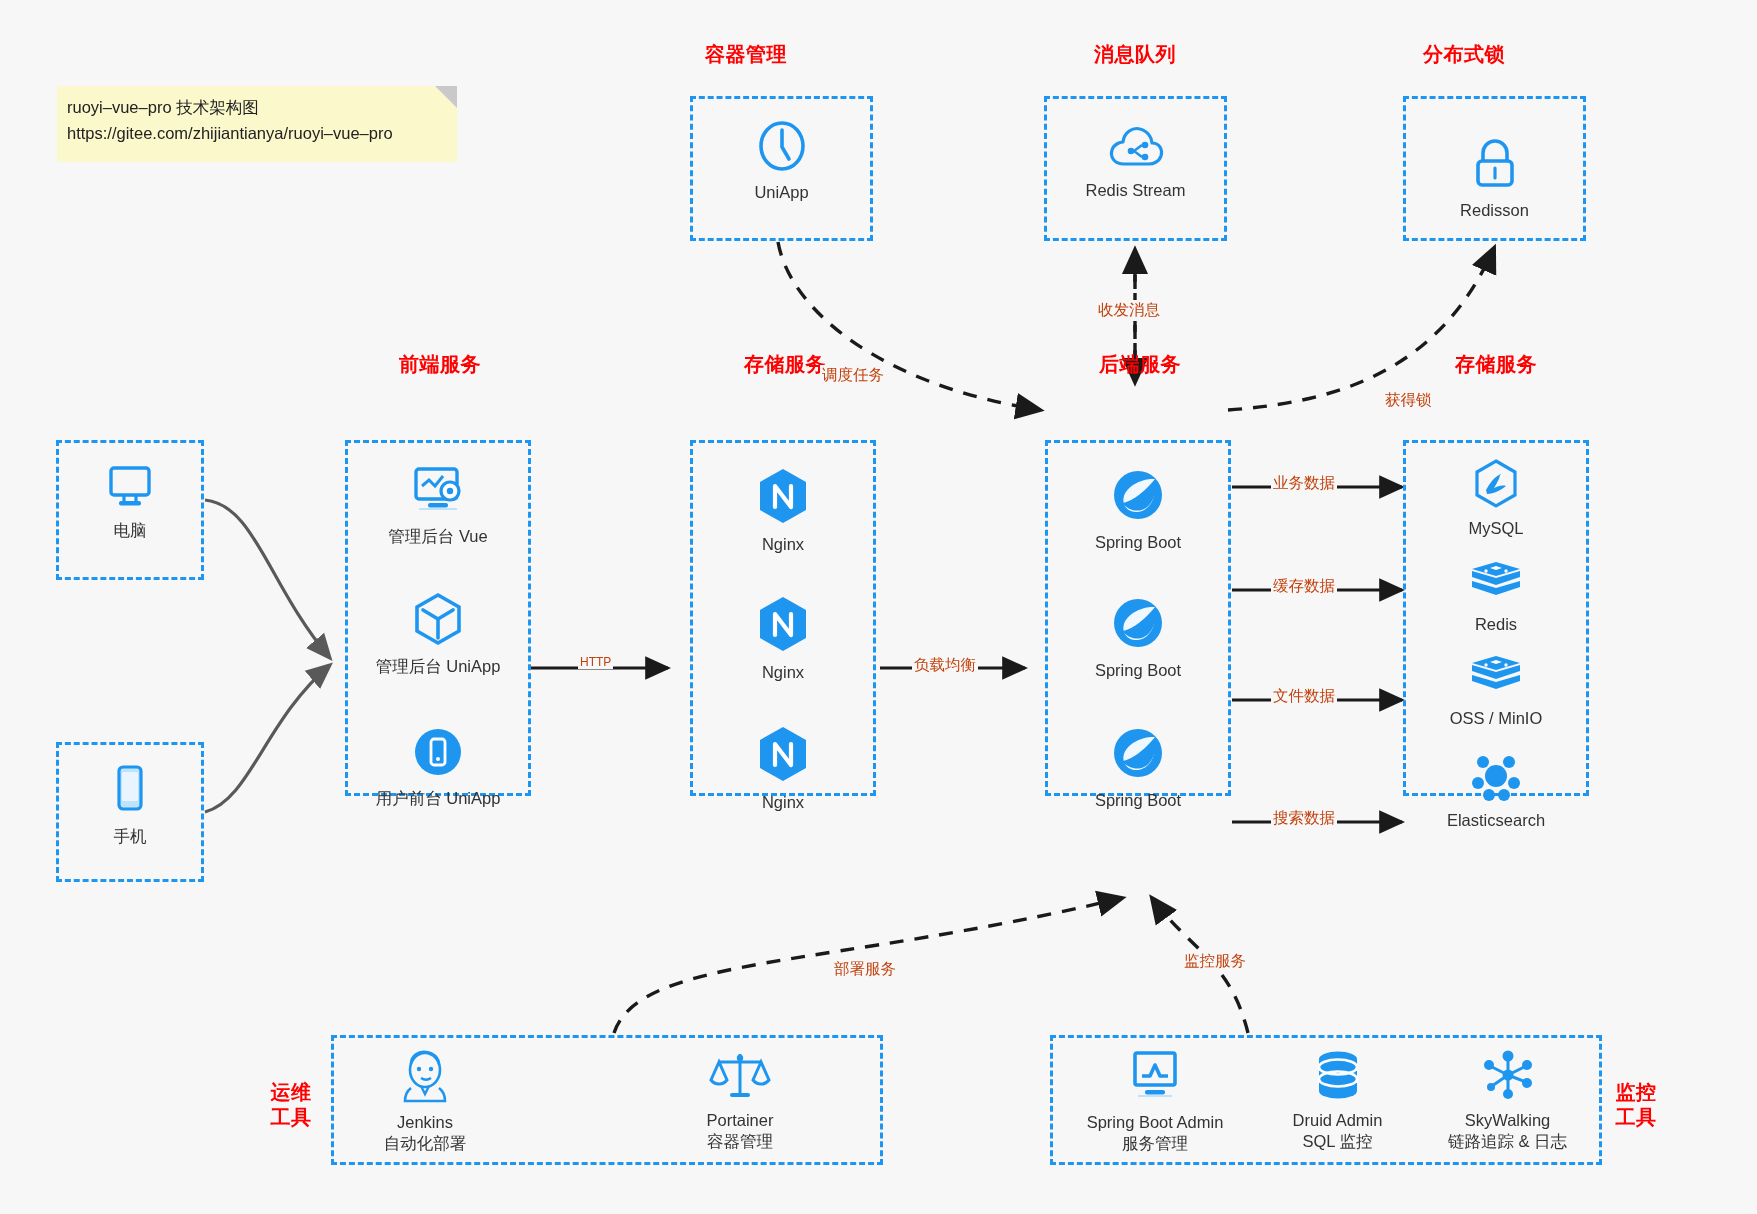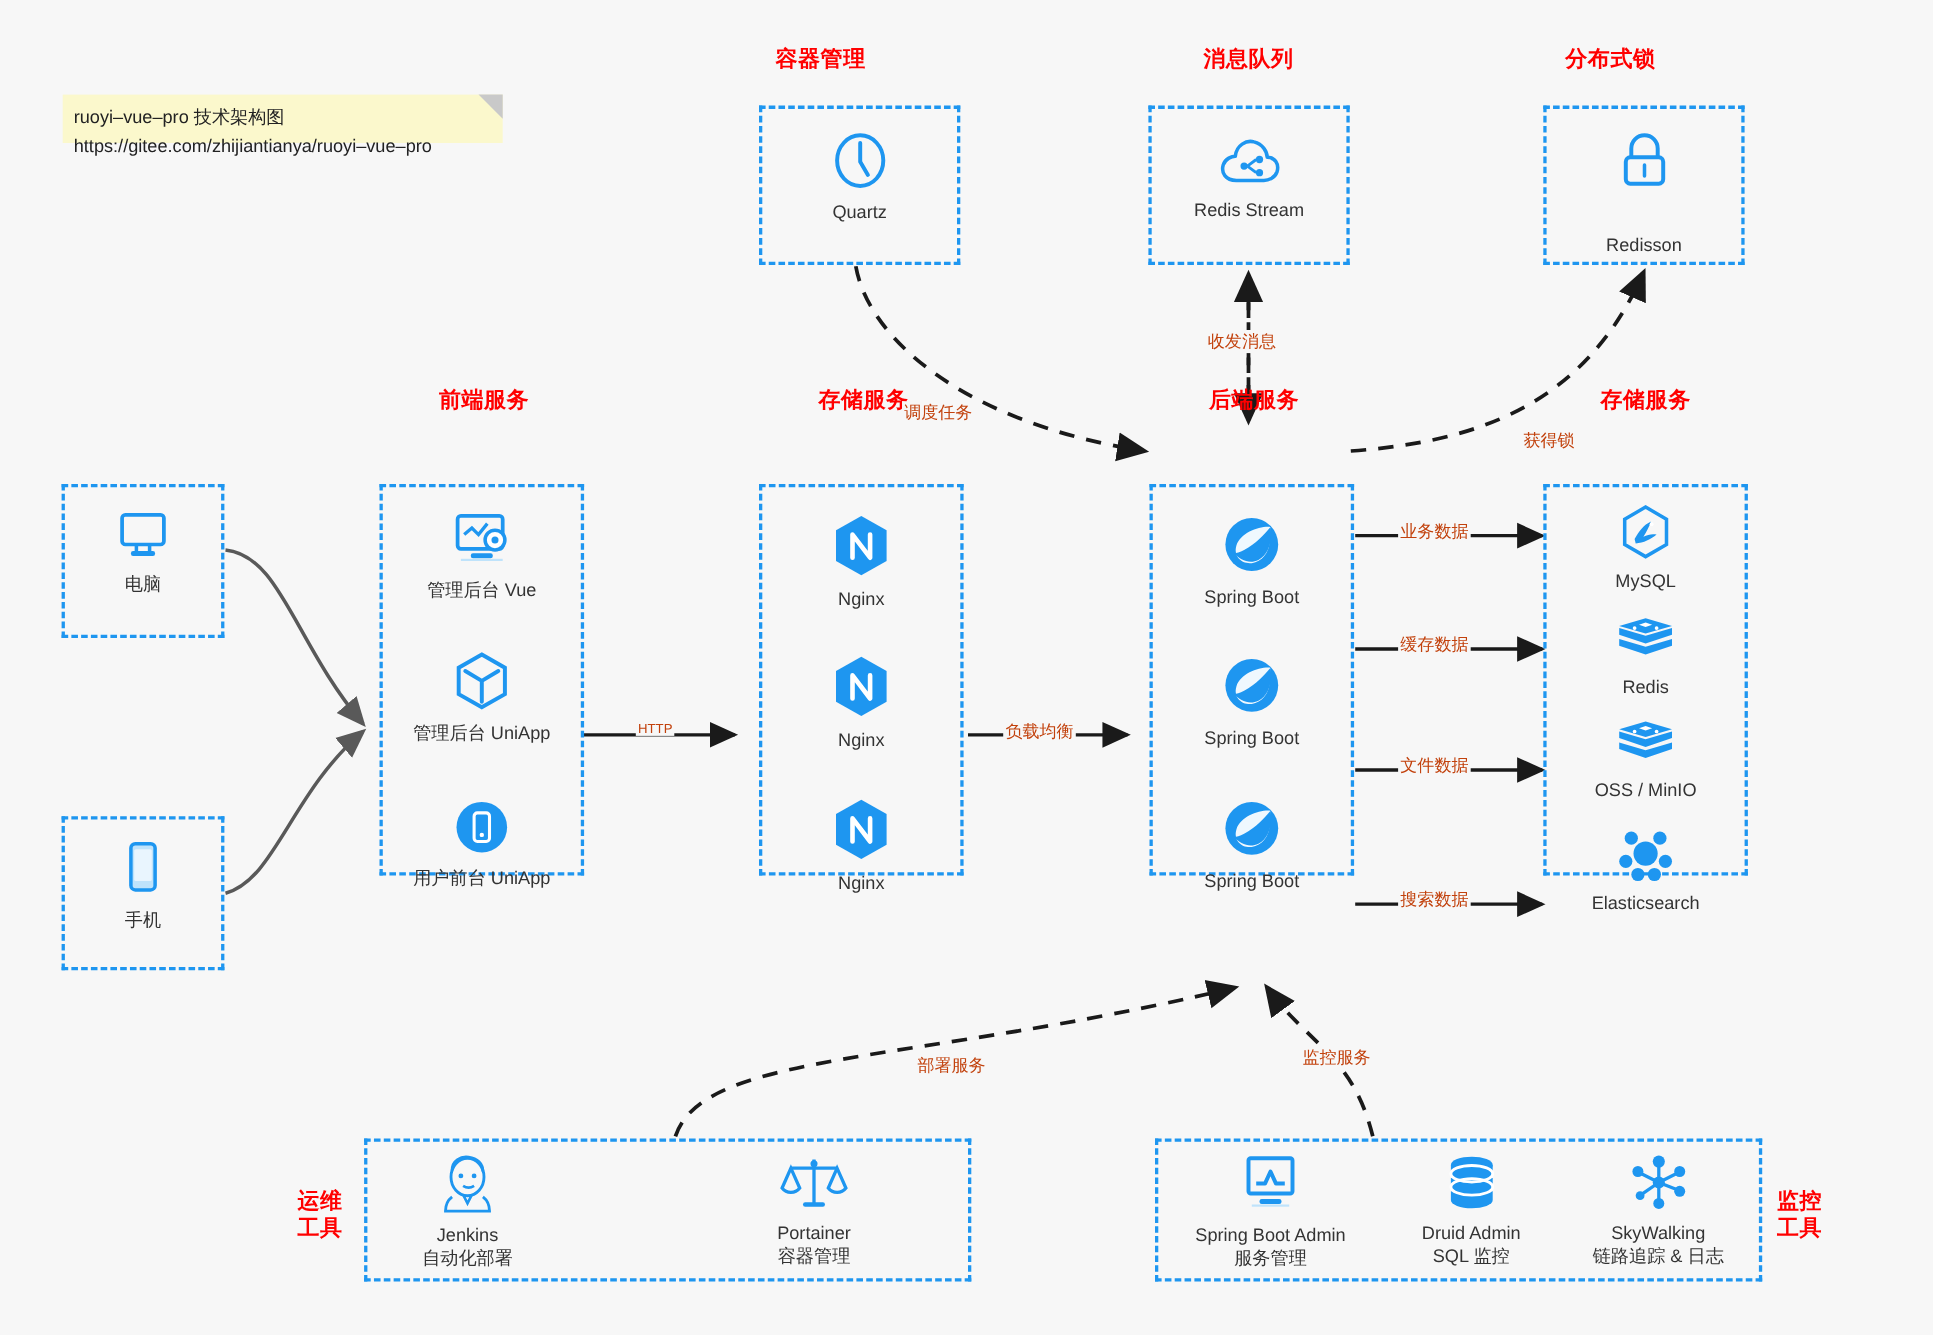--- a/index.html
+++ b/index.html
@@ -8,21 +8,21 @@
     background:#f7f7f7;
     font-family:"Liberation Sans","DejaVu Sans",sans-serif;
     position:relative;overflow:hidden;
     -webkit-font-smoothing:antialiased;
   }
   .canvas{position:absolute;left:0;top:0;width:1757px;height:1214px;}
   svg.edges{position:absolute;left:0;top:0;width:1757px;height:1214px;pointer-events:none;}
 
   
   .note{
-    position:absolute;left:57px;top:86px;width:400px;height:44px;
+    position:absolute;left:57px;top:86px;width:400px;height:76px;
     background:#fbf8cc;box-shadow:none;
   }
   .note .fold{
     position:absolute;right:0;top:0;width:0;height:0;
     border-left:22px solid transparent;border-top:22px solid #c9c9c9;
   }
   .note .txt{
     position:absolute;left:10px;top:9px;right:10px;
     font-size:16.5px;color:#222;line-height:1.55;white-space:pre-line;
   }
@@ -109,41 +109,41 @@
 
   <div class="gtitle" style="left:656px;top:42px;width:180px;">容器管理</div>
   <div class="dbox" style="left:690px;top:96px;width:183px;height:145px;"></div>
   <div class="cell" style="left:690px;top:118px;width:183px;">
     <span class="ico">
       <svg width="56" height="56" viewBox="0 0 56 56">
         <ellipse cx="28" cy="28" rx="21" ry="23" fill="none" stroke="#1e96f0" stroke-width="3.6"></ellipse>
         <path d="M28 12 L28 29 L35 41" fill="none" stroke="#1e96f0" stroke-width="3.6" stroke-linecap="round"></path>
       </svg>
     </span>
-    <span class="lbl">Quartz</span>
+    <span class="lbl">UniApp</span>
   </div>
 
   <div class="gtitle" style="left:1045px;top:42px;width:180px;">消息队列</div>
   <div class="dbox" style="left:1044px;top:96px;width:183px;height:145px;"></div>
   <div class="cell" style="left:1044px;top:122px;width:183px;">
     <span class="ico">
       <svg width="58" height="50" viewBox="0 0 58 50">
         <path d="M17 42 C7 42 3 35 5 28 C7 22 13 20 16 20 C17 10 26 5 33 7 C41 9 45 16 45 21 C52 21 56 27 54 34 C52 40 46 42 42 42 Z" fill="none" stroke="#1e96f0" stroke-width="3.2" stroke-linejoin="round"></path>
         <circle cx="24" cy="29" r="3.3" fill="#1e96f0"></circle>
         <circle cx="38" cy="23" r="3.3" fill="#1e96f0"></circle>
         <circle cx="38" cy="35" r="3.3" fill="#1e96f0"></circle>
         <path d="M27 29 L35 23 M27 29 L35 35" stroke="#1e96f0" stroke-width="2.6"></path>
       </svg>
     </span>
     <span class="lbl">Redis Stream</span>
   </div>
 
   <div class="gtitle" style="left:1374px;top:42px;width:180px;">分布式锁</div>
   <div class="dbox" style="left:1403px;top:96px;width:183px;height:145px;"></div>
-  <div class="cell" style="left:1403px;top:118px;width:183px;gap:30px;">
+  <div class="cell" style="left:1403px;top:136px;width:183px;">
     <span class="ico">
       <svg width="54" height="56" viewBox="0 0 54 56">
         <path d="M15 25 L15 17 A12 12 0 0 1 39 17 L39 25" fill="none" stroke="#1e96f0" stroke-width="3.6"></path>
         <rect x="10" y="25" width="34" height="24" rx="4" fill="none" stroke="#1e96f0" stroke-width="3.6"></rect>
         <path d="M27 32 L27 42" stroke="#1e96f0" stroke-width="3.2" stroke-linecap="round"></path>
       </svg>
     </span>
     <span class="lbl">Redisson</span>
   </div>
 

